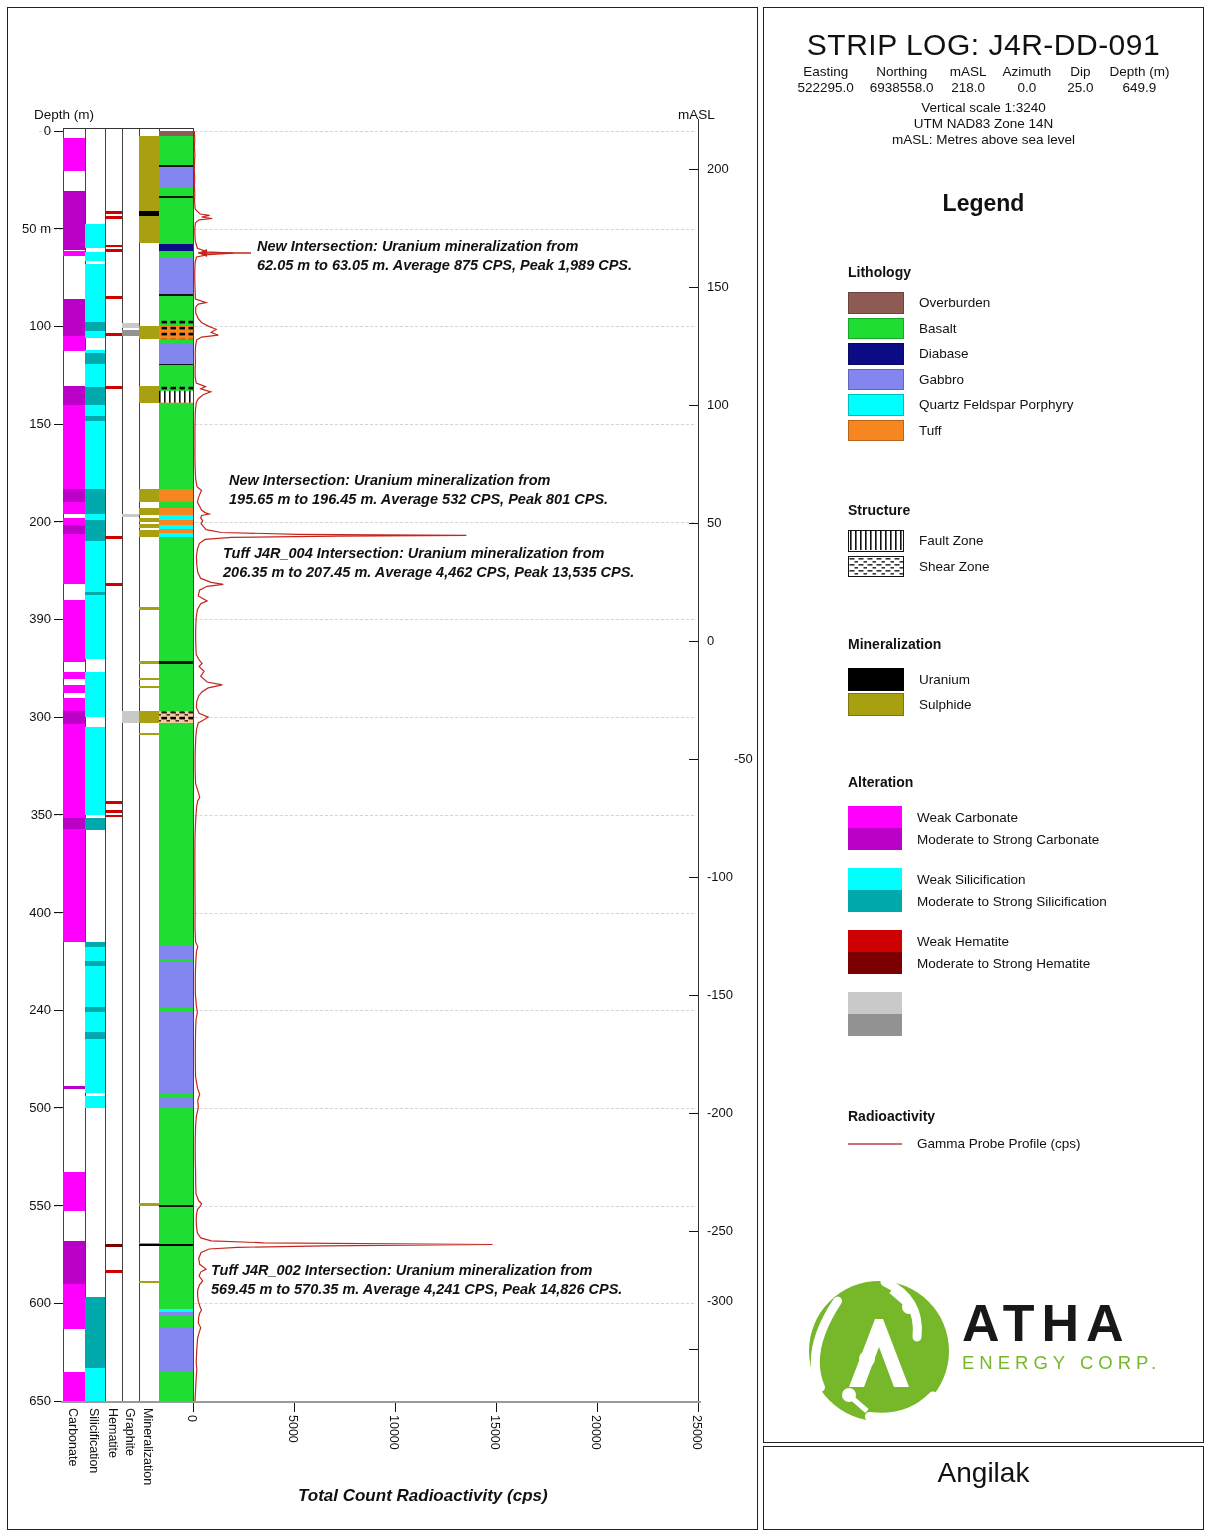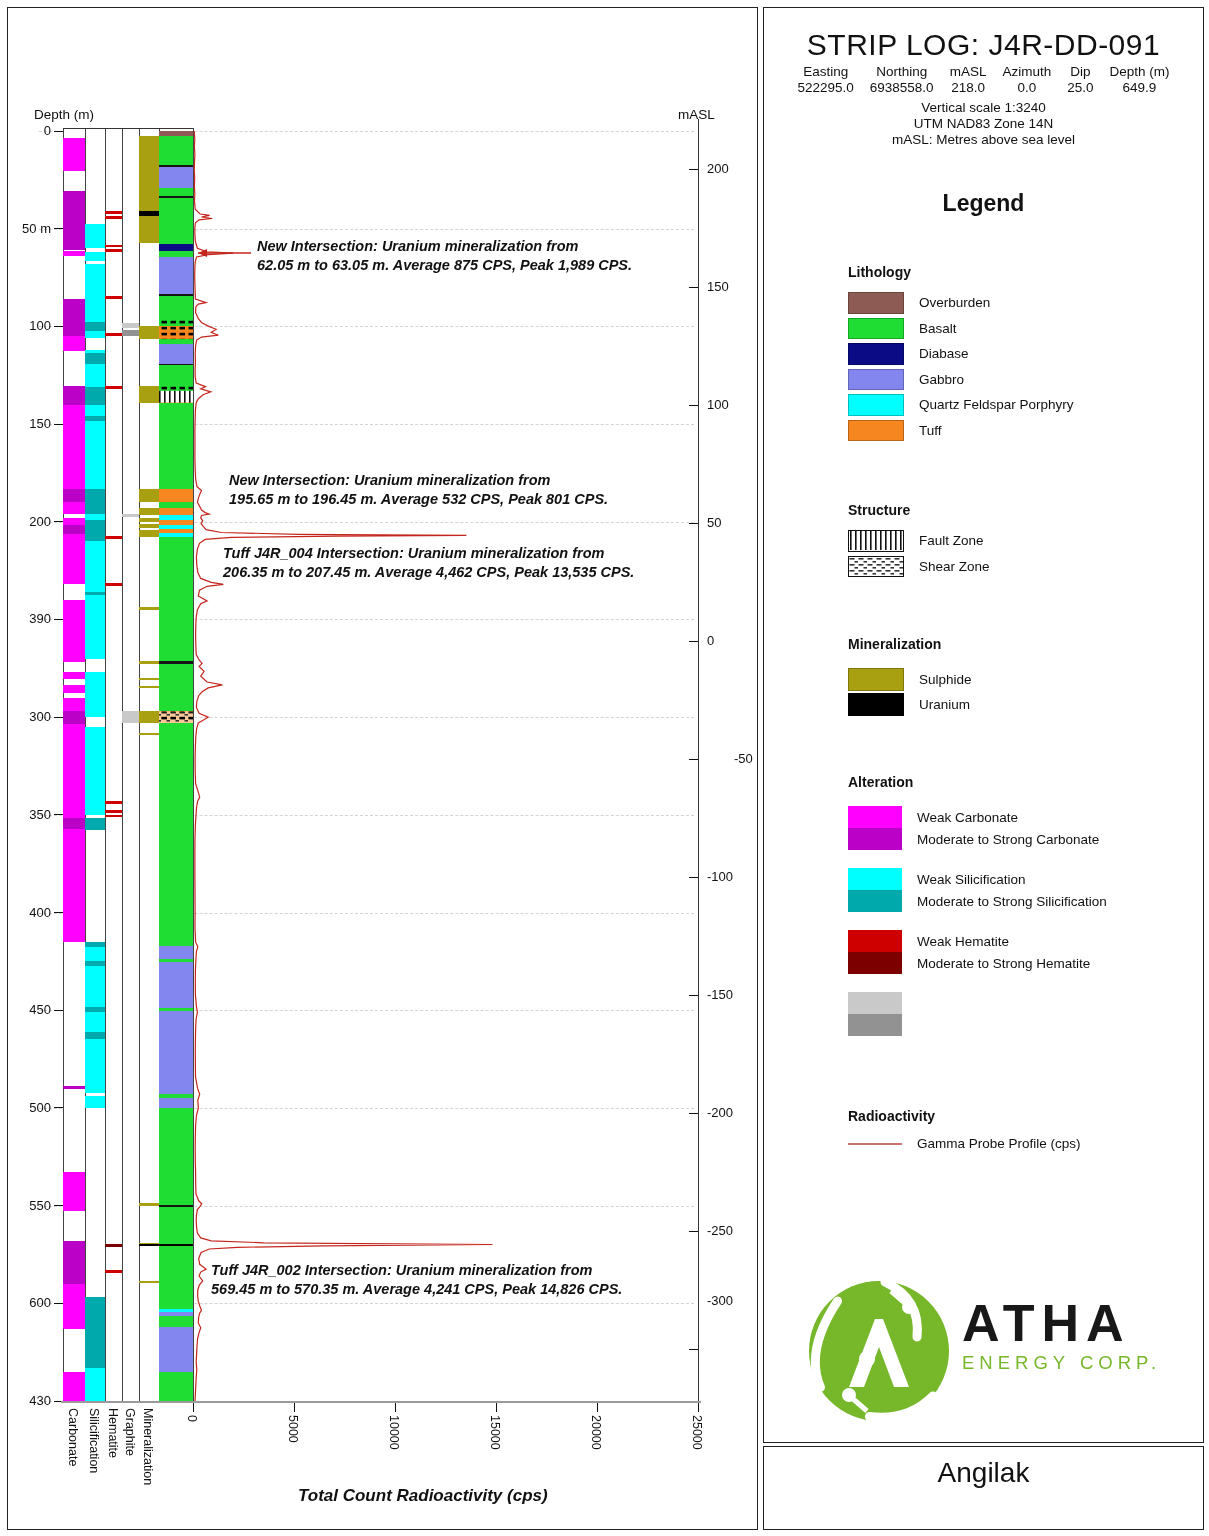--- a/index.html
+++ b/index.html
@@ -74,39 +74,39 @@
         <div class="abs" style="left: 46px; top: 513.28px; width: 9px; border-top: 1.2px solid rgb(17, 17, 17);"></div>
         <div class="tick-label" style="top: 505.78px; left: 0px; width: 43px; text-align: right;">200</div>
         <div class="grid" style="left: 31px; top: 611.475px; width: 655px;"></div>
         <div class="abs" style="left: 46px; top: 610.975px; width: 9px; border-top: 1.2px solid rgb(17, 17, 17);"></div>
         <div class="tick-label" style="top: 603.475px; left: 0px; width: 43px; text-align: right;">390</div>
         <div class="grid" style="left: 31px; top: 709.17px; width: 655px;"></div>
         <div class="abs" style="left: 46px; top: 708.67px; width: 9px; border-top: 1.2px solid rgb(17, 17, 17);"></div>
         <div class="tick-label" style="top: 701.17px; left: 0px; width: 43px; text-align: right;">300</div>
         <div class="grid" style="left: 31px; top: 806.865px; width: 655px;"></div>
         <div class="abs" style="left: 46px; top: 806.365px; width: 9px; border-top: 1.2px solid rgb(17, 17, 17);"></div>
-        <div class="tick-label" style="top: 798.865px; left: 0px; width: 43px; text-align: right;">350</div>
+        <div class="tick-label" style="top: 798.865px; left: 12px; width: 43px; text-align: center;">350</div>
         <div class="grid" style="left: 31px; top: 904.56px; width: 655px;"></div>
         <div class="abs" style="left: 46px; top: 904.06px; width: 9px; border-top: 1.2px solid rgb(17, 17, 17);"></div>
         <div class="tick-label" style="top: 896.56px; left: 0px; width: 43px; text-align: right;">400</div>
         <div class="grid" style="left: 31px; top: 1002.25px; width: 655px;"></div>
         <div class="abs" style="left: 46px; top: 1001.75px; width: 9px; border-top: 1.2px solid rgb(17, 17, 17);"></div>
-        <div class="tick-label" style="top: 994.255px; left: 0px; width: 43px; text-align: right;">450</div>
+        <div class="tick-label" style="top: 994.255px; left: 0px; width: 43px; text-align: right;">240</div>
         <div class="grid" style="left: 31px; top: 1099.95px; width: 655px;"></div>
         <div class="abs" style="left: 46px; top: 1099.45px; width: 9px; border-top: 1.2px solid rgb(17, 17, 17);"></div>
         <div class="tick-label" style="top: 1091.95px; left: 0px; width: 43px; text-align: right;">500</div>
         <div class="grid" style="left: 31px; top: 1197.64px; width: 655px;"></div>
         <div class="abs" style="left: 46px; top: 1197.14px; width: 9px; border-top: 1.2px solid rgb(17, 17, 17);"></div>
         <div class="tick-label" style="top: 1189.64px; left: 0px; width: 43px; text-align: right;">550</div>
         <div class="grid" style="left: 31px; top: 1295.34px; width: 655px;"></div>
         <div class="abs" style="left: 46px; top: 1294.84px; width: 9px; border-top: 1.2px solid rgb(17, 17, 17);"></div>
         <div class="tick-label" style="top: 1287.34px; left: 0px; width: 43px; text-align: right;">600</div>
         <div class="grid" style="left: 31px; top: 1393.04px; width: 655px;"></div>
         <div class="abs" style="left: 46px; top: 1392.54px; width: 9px; border-top: 1.2px solid rgb(17, 17, 17);"></div>
-        <div class="tick-label" style="top: 1385.04px; left: 0px; width: 43px; text-align: right;">430</div>
+        <div class="tick-label" style="top: 1385.04px; left: 0px; width: 43px; text-align: right;">650</div>
         <div class="colbg" style="left: 55px; top: 120px; width: 22px; height: 1273.04px;"></div>
         <div class="colbg" style="left: 77px; top: 120px; width: 20px; height: 1273.04px;"></div>
         <div class="colbg" style="left: 97px; top: 120px; width: 17px; height: 1273.04px;"></div>
         <div class="colbg" style="left: 114px; top: 120px; width: 17px; height: 1273.04px;"></div>
         <div class="colbg" style="left: 131px; top: 120px; width: 20px; height: 1273.04px;"></div>
         <div class="colbg" style="left: 151px; top: 120px; width: 34px; height: 1273.04px;"></div>
         <div class="vline" style="left: 55px; top: 120px; height: 1273.04px;"></div>
         <div class="vline" style="left: 77px; top: 120px; height: 1273.04px;"></div>
         <div class="vline" style="left: 97px; top: 120px; height: 1273.04px;"></div>
         <div class="vline" style="left: 114px; top: 120px; height: 1273.04px;"></div>
@@ -428,26 +428,26 @@
                 <rect width="54" height="19" fill="url(#pat-shear)"></rect>
               </svg></div>
             <div class="lg-lab">Shear Zone</div>
           </div>
         </div>
     </div>
     <div class="lg-sec" style="top:628px;">
       <div class="lg-head" style="margin-bottom:16px;">Mineralization</div>
       <div id="miner-rows">
           <div class="lg-row" style="margin-bottom: 2px;">
+            <div class="lg-sw" style="background: rgb(0, 0, 0); height: 21px;"></div>
+            <div class="lg-lab">Uranium</div>
+          </div>
+          <div class="lg-row" style="margin-bottom: 2px;">
             <div class="lg-sw" style="background: rgb(168, 160, 17); height: 21px;"></div>
             <div class="lg-lab">Sulphide</div>
-          </div>
-          <div class="lg-row" style="margin-bottom: 2px;">
-            <div class="lg-sw" style="background: rgb(0, 0, 0); height: 21px;"></div>
-            <div class="lg-lab">Uranium</div>
           </div>
         </div>
     </div>
     <div class="lg-sec" style="top:766px;">
       <div class="lg-head" style="margin-bottom:16px;">Alteration</div>
       <div id="alter-rows">
           <div class="lg-pair">
             <div class="sws">
               <div style="background: rgb(255, 0, 255);"></div>
               <div style="background: rgb(187, 0, 200);"></div>

